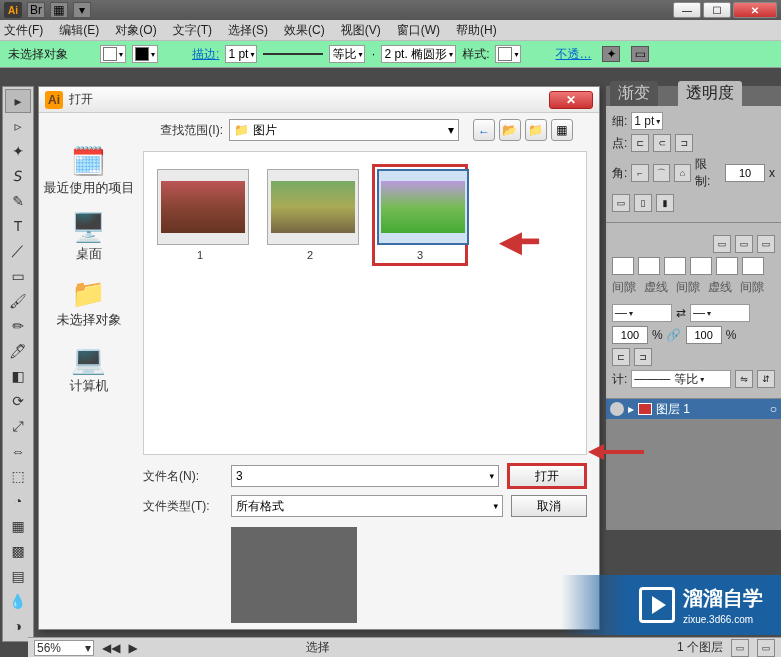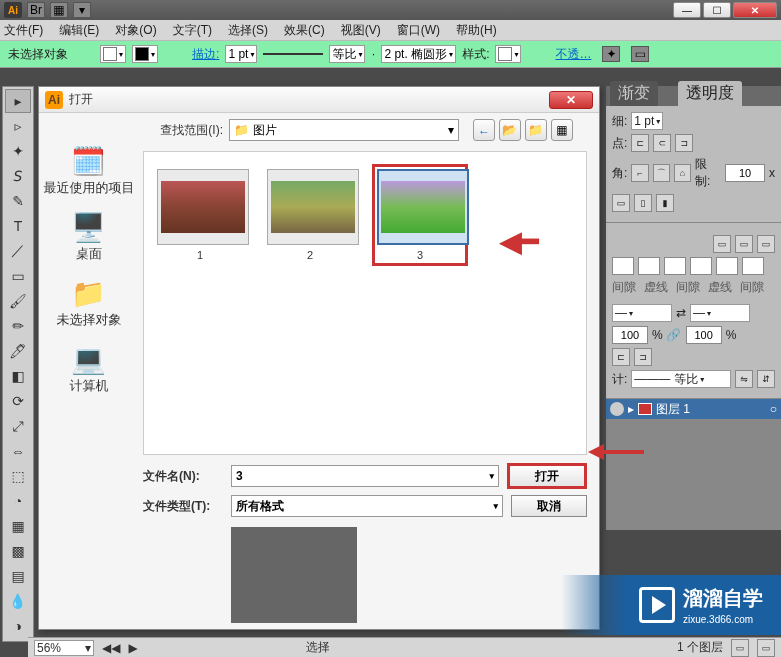--- a/index.html
+++ b/index.html
@@ -73,21 +73,21 @@
 .thumb-wrap { width: 92px; height: 76px; border: 1px solid #aaa; display:flex; align-items:center; justify-content:center; background:#eaeaea;}
 .thumb { width: 84px; height: 52px; display:flex; align-items:center; justify-content:center; font-size:9px; color:#fff;}
 .thumb1 { background: linear-gradient(#b55,#843,#632);}
 .thumb2 { background: linear-gradient(#7a6,#aa5,#764);}
 .thumb3 { background: linear-gradient(#b9d,#7b5,#4a3);}
 .file-label { font-size: 11px; color: #333; margin-top: 4px;}
 .red-arrow { position:absolute; color:#c33; font-size:28px; font-weight:bold; left: 500px; top: 225px;}
 .red-arrow2 { position:absolute; color:#c33; font-size:18px; font-weight:bold; left: 588px; top: 444px; display:flex; align-items:center;}
 .red-arrow2 .line { width:40px; height:4px; background:#c33;}
 .red-arrow2 .tri { width:0; height:0; border-top:8px solid transparent; border-bottom:8px solid transparent; border-right:16px solid #c33;}
-.bottom-rows { margin-top: 8px; font-weight: bold; }
+.bottom-rows { margin-top: 8px; }
 .brow { display: flex; align-items: center; gap: 8px; margin-bottom: 6px;}
 .blabel { width: 80px; text-align: left; color: #333; }
 .bcombo { flex: 1; height: 22px; border: 1px solid #999; background: white; display: flex; align-items: center; padding: 0 4px;}
 .bcombo .tri { margin-left:auto; font-size:9px;}
 .action-btn { width: 76px; height: 22px; border: 1px solid #888; background: linear-gradient(#fdfdfd,#e4e4e4); display: flex; align-items: center; justify-content: center;}
 .action-btn.highlight { border: 3px solid #c33; padding:0; height:26px; width:80px;}
 .preview { width: 126px; height: 96px; background: #666; margin-left: 88px; margin-top: 10px;}
 
 
 .status-bar { position: absolute; left: 28px; right: 0; bottom: 0; height: 20px; background: #d6d6d6; border-top: 1px solid #999; display: flex; align-items: center; padding: 0 6px; gap: 8px; font-size:11px; color:#333;}

